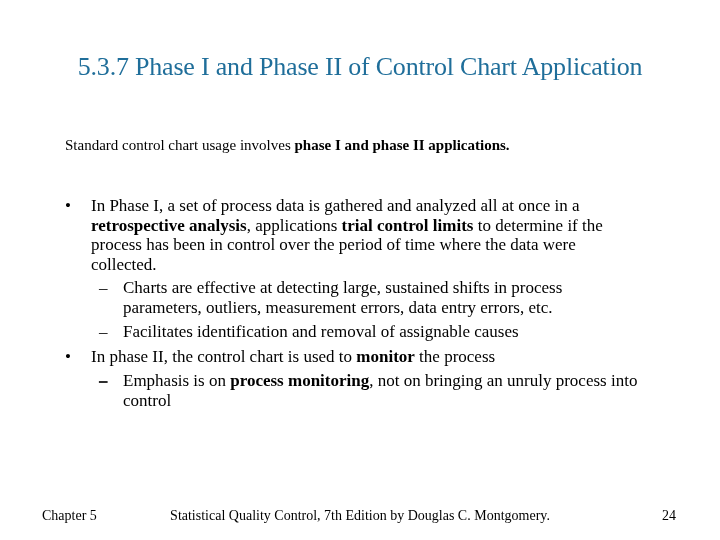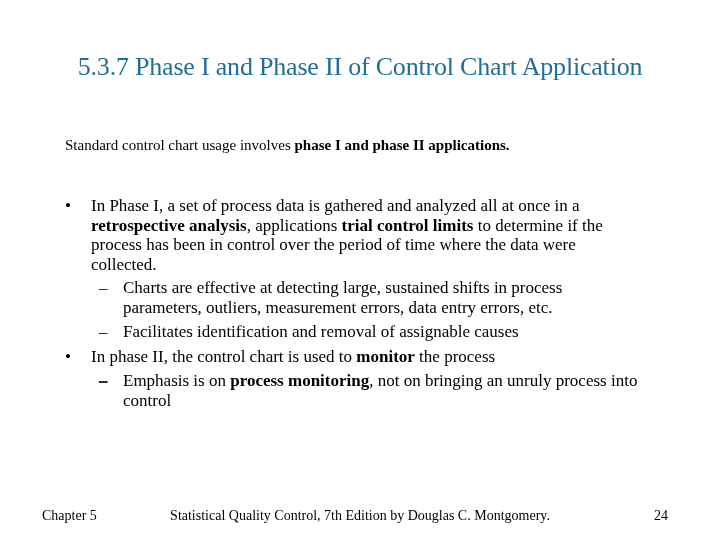--- a/index.html
+++ b/index.html
@@ -13,21 +13,21 @@
           font-size: 17px; line-height: 19.5px; }
   .l1 { position: relative; padding-left: 26px; margin-bottom: 4px; }
   .l1 .mark { position: absolute; left: 0; top: 0; }
   .l2 { position: relative; padding-left: 58px; margin-bottom: 5px; }
   .l2 .mark { position: absolute; left: 34px; top: 0; }
   .l2 .txt { display: block; }
   b { font-weight: bold; }
   .footer { position: absolute; top: 508px; font-size: 14px; line-height: 15px; }
   .foot-left { left: 42px; }
   .foot-center { left: 0; width: 720px; text-align: center; }
-  .foot-right { right: 52px; }
+  .foot-right { right: 44px; }
 </style>
 </head>
 <body>
 
 <div class="title">5.3.7 Phase I and Phase II of Control Chart Application</div>
 
 <div class="intro">
   <span>Standard control chart usage involves </span><b>phase I and phase II applications.</b>
 </div>
 

